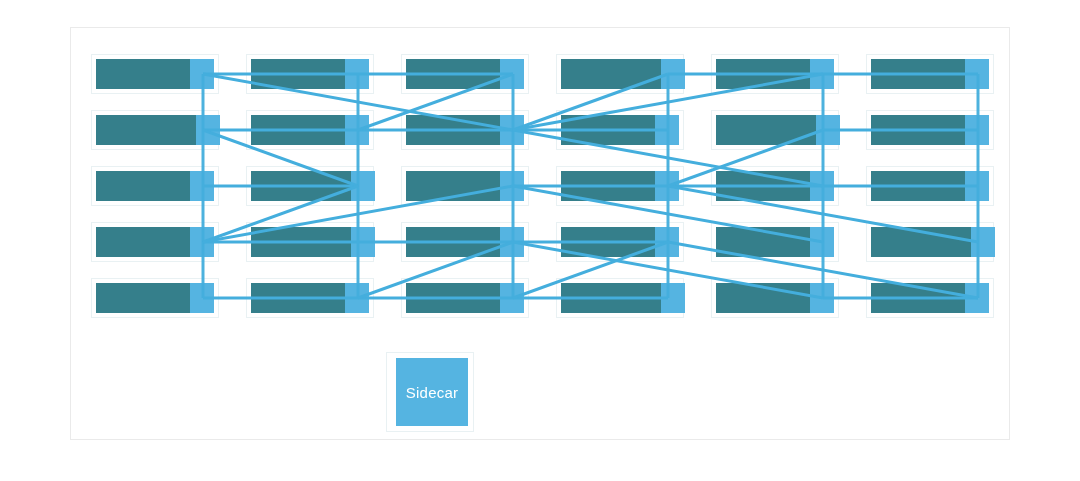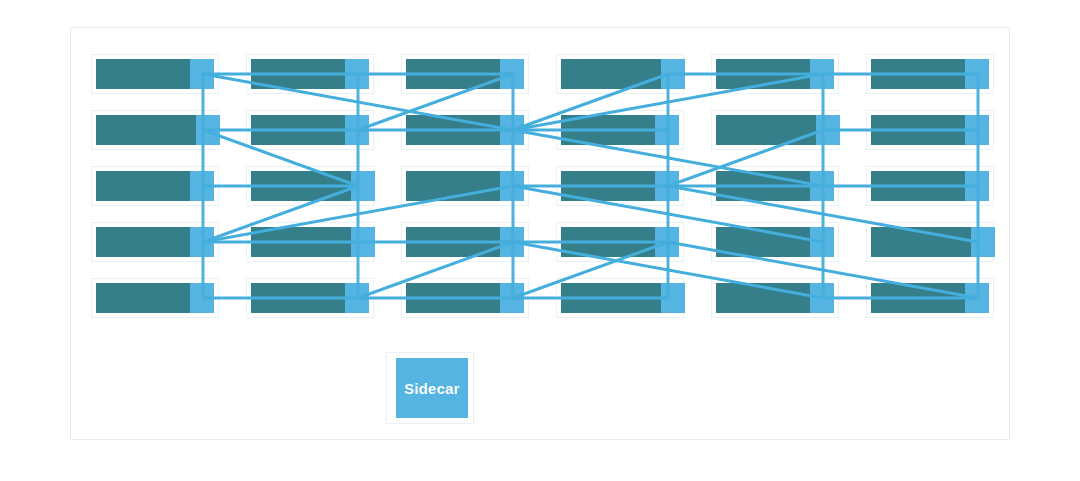--- a/index.html
+++ b/index.html
@@ -82,21 +82,21 @@
   }
   #legend .svc, #legend .car {
     display: flex;
     align-items: center;
     justify-content: center;
     color: #ffffff;
     font-size: 15px;
     letter-spacing: .2px;
   }
   #legend .svc { width: 180px; height: 56px; }
-  #legend .car { width: 72px;  height: 60px; margin-left: 4px; font-weight: bold; }
+  #legend .car { width: 72px;  height: 68px; margin-left: 4px; }
 </style>
 </head>
 <body>
 
 <div id="root">
   <div id="card">
     <div id="diagram">
       <div id="pod-layer">
           <div class="pod" style="left: 20px; top: 26px; width: 128px; height: 40px;">
             <div class="svc" style="width: 94px; background: rgb(53, 127, 139);"></div>

